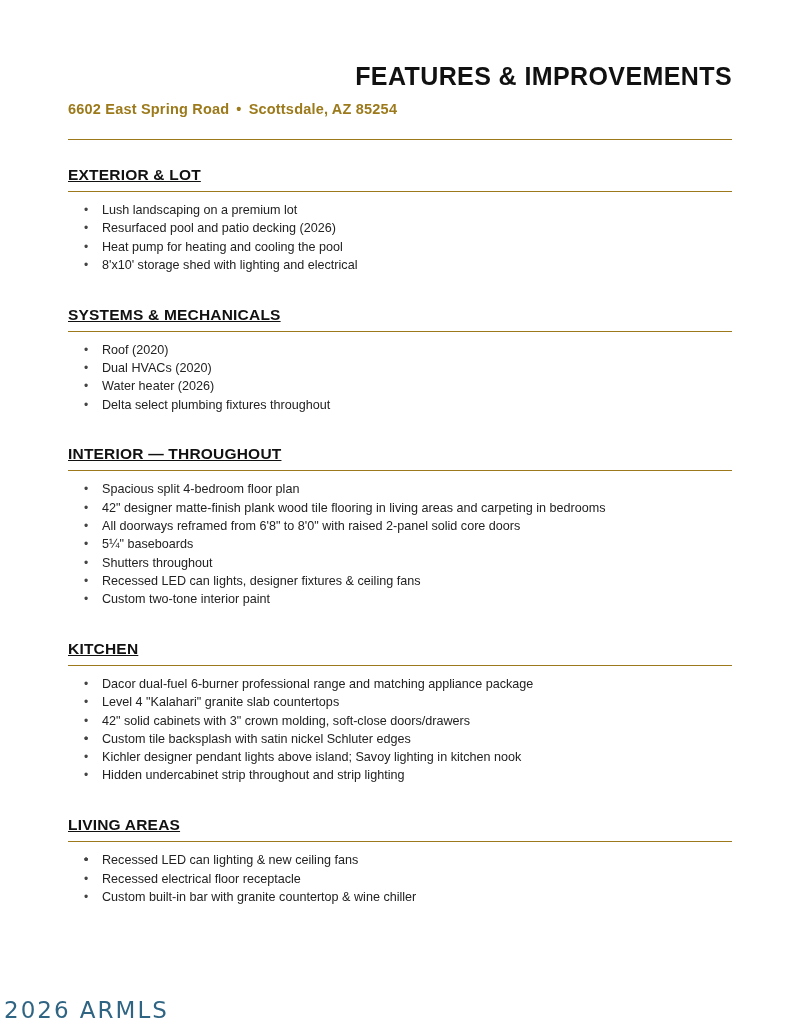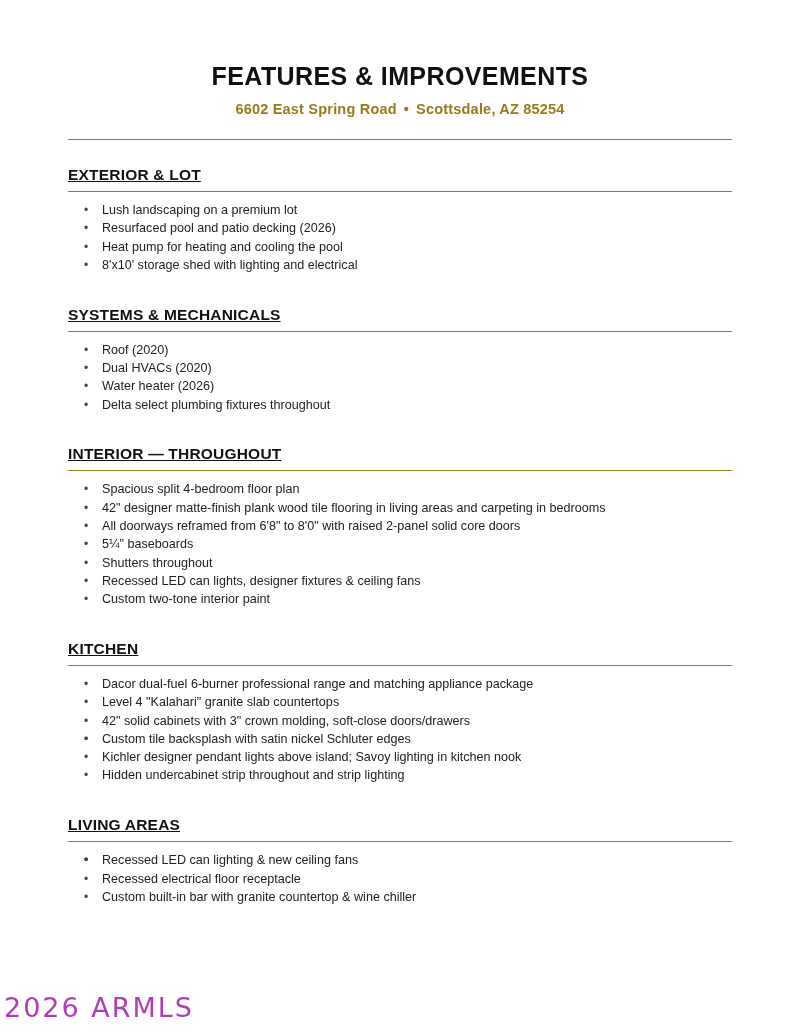--- a/index.html
+++ b/index.html
@@ -17,29 +17,28 @@
   }
   .page {
     position: absolute;
     top: 0; left: 0;
     width: 800px;
     height: 1035px;
     box-sizing: border-box;
     padding: 62px 68px 0 68px;
   }
   .doc-title {
-    text-align: center;
+    text-align: right;
     font-size: 25px;
     font-weight: bold;
     letter-spacing: 0.4px;
     color: #111111;
     margin: 0 0 10px 0;
   }
   .doc-subtitle {
-    text-align: center;
     font-size: 14.5px;
     font-weight: bold;
     color: #9c7a1b;
     margin: 0 0 22px 0;
     letter-spacing: 0.2px;
   }
   .subtitle-sep {
     display: inline-block;
     padding: 0 7px;
     color: #9c7a1b;
@@ -83,23 +82,23 @@
     left: 2px;
     top: 0;
     color: #444444;
     font-size: 12px;
     line-height: 17.8px;
   }
   .watermark {
     position: absolute;
     left: 4px;
     bottom: 12px;
-    font-size: 27px;
+    font-size: 23px;
     letter-spacing: 2px;
-    color: #a21caf;
+    color: #0c4a6e;
     font-family: "DejaVu Sans", sans-serif;
     opacity: 0.85;
     white-space: nowrap;
     text-align: right;
   }
   .spacer-sm { height: 5px; }
 </style>
 </head>
 <body>
 

